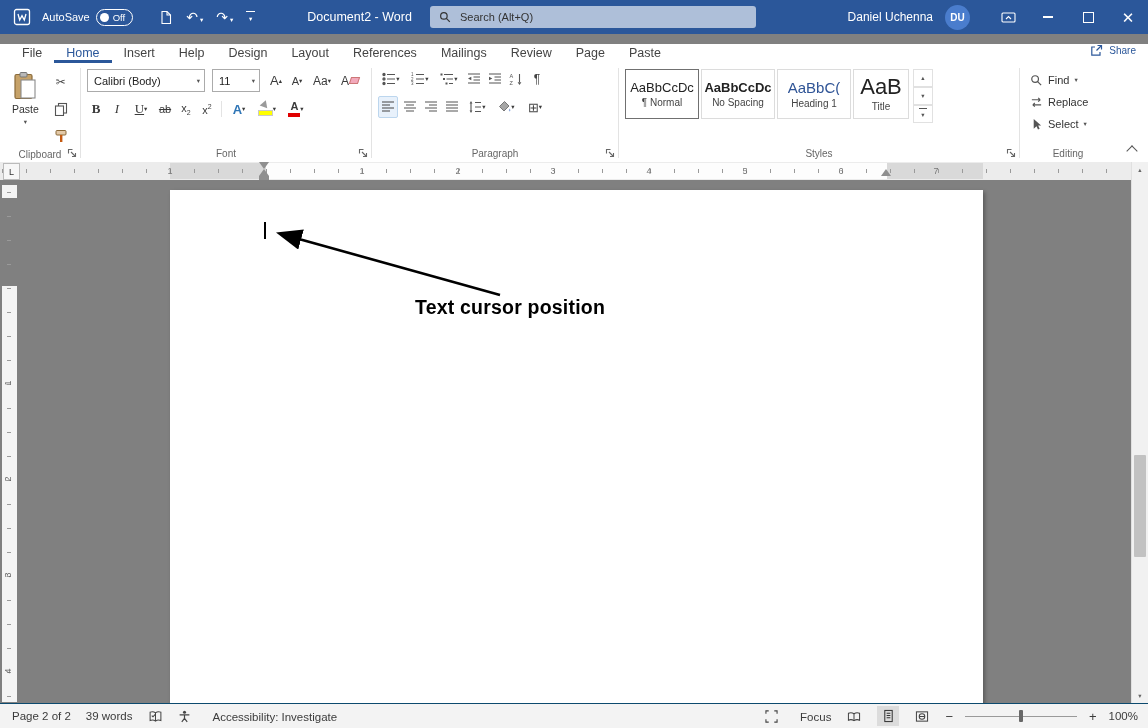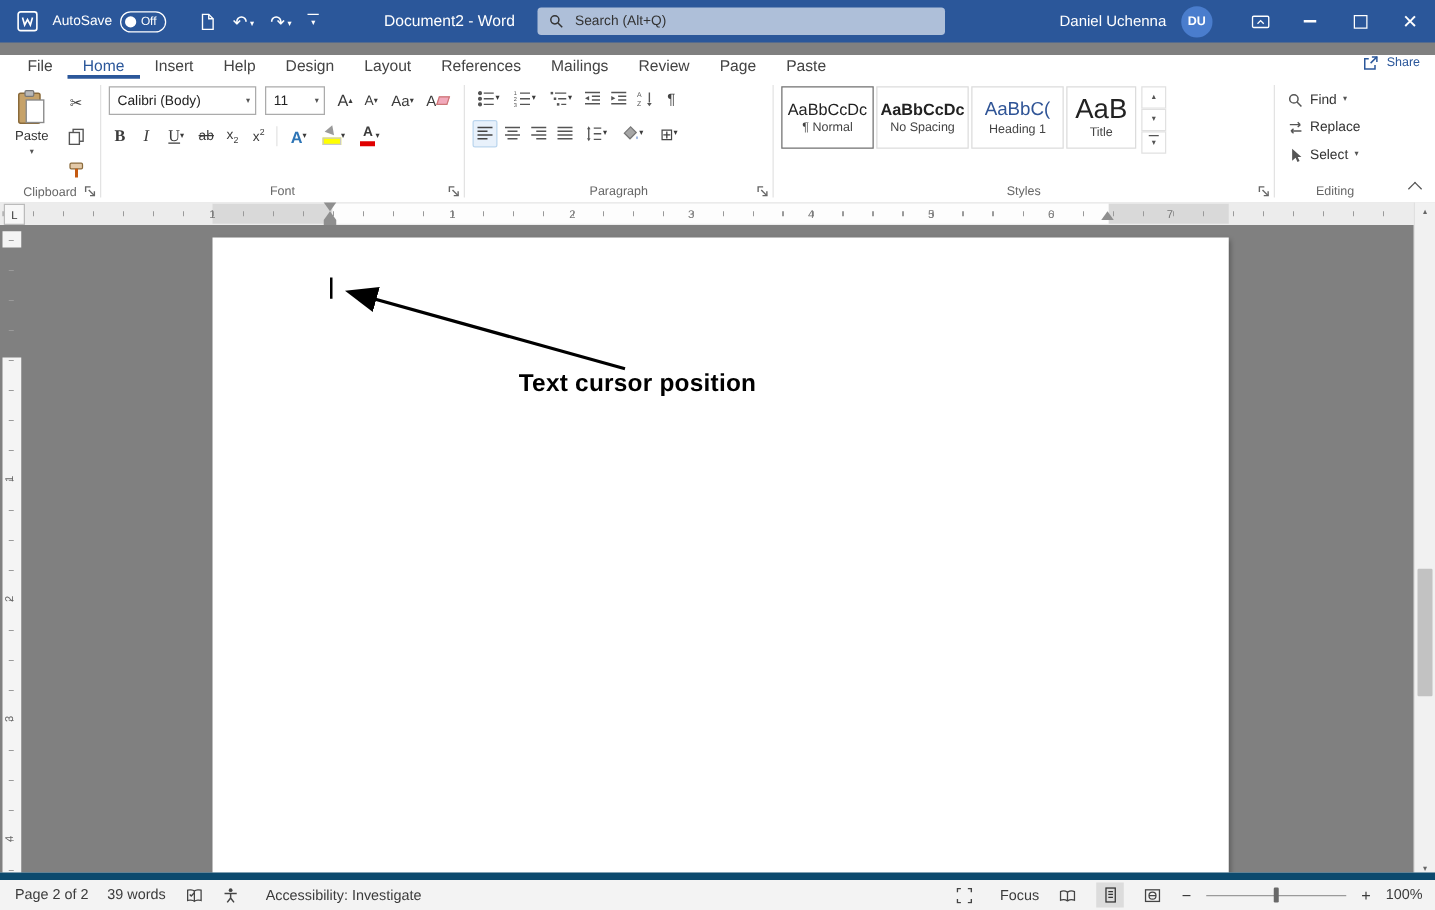--- a/index.html
+++ b/index.html
@@ -105,21 +105,21 @@
   .caret-cursor{position:absolute;left:264px;top:42px;width:1.6px;height:17px;background:#000}
   .annot-text{position:absolute;left:415px;top:116px;font-size:19.5px;font-weight:800;color:#000;letter-spacing:.2px}
   .annot-svg{position:absolute;left:0;top:0;width:100%;height:100%;pointer-events:none}
 
   
   .scrollbar{position:absolute;top:162px;right:0;width:16px;bottom:24px;background:#f1f1f1;border-left:1px solid #e0e0e0}
   .sb-arrow{position:absolute;left:0;width:16px;height:16px;display:flex;align-items:center;justify-content:center;font-size:7px;color:#666}
   .sb-thumb{position:absolute;left:2px;width:12px;top:293px;height:102px;background:#c2c2c2;border-radius:1px}
 
   
-  .statusbar{position:absolute;left:0;right:0;bottom:0;height:24px;background:#f3f3f3;border-top:6px solid #0c4a6e;display:flex;align-items:center;color:#3b3b3b;font-size:11.5px}
+  .statusbar{position:absolute;left:0;right:0;bottom:0;height:24px;background:#f3f3f3;border-top:1px solid #0c4a6e;display:flex;align-items:center;color:#3b3b3b;font-size:11.5px}
   .sb-left{display:flex;align-items:center;gap:15px;padding-left:12px}
   .sb-right{margin-left:auto;display:flex;align-items:center;gap:12px;padding-right:10px}
   .sb-item{display:flex;align-items:flex-end;gap:22px}
   .view-btn{width:22px;height:20px;display:flex;align-items:center;justify-content:center}
   .view-btn.active{background:#dcdcdc}
   .zoom-slider{position:relative;width:112px;height:14px}
   .zs-track{position:absolute;left:0;right:0;top:6.5px;height:1.5px;background:#9a9a9a}
   .zs-thumb{position:absolute;left:54px;top:1px;width:4px;height:12px;background:#686868;border-radius:1px}
 </style>
 </head>

